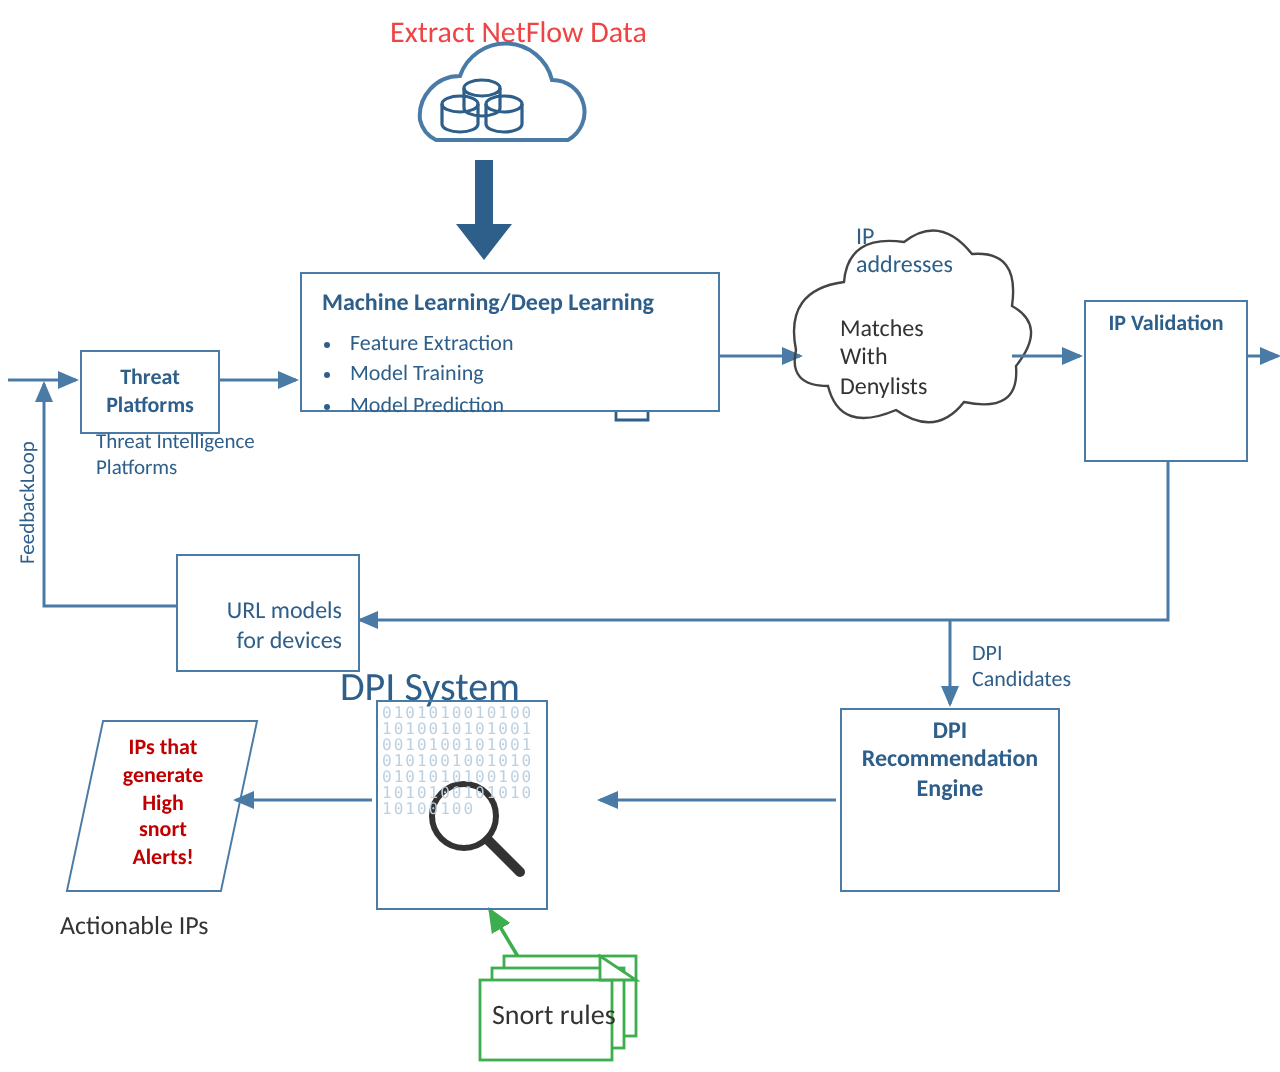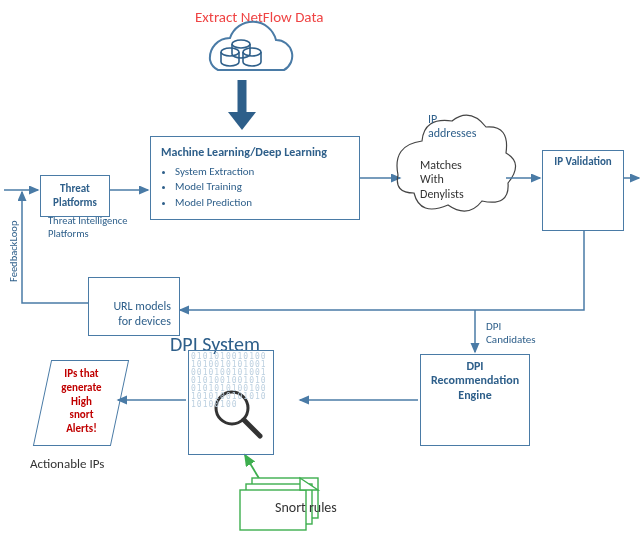--- a/index.html
+++ b/index.html
@@ -173,24 +173,24 @@
 </svg>
 
 <div class="box" style="left:40px; top:175px; width:70px; font-size:11px; font-weight:600;">
   <span style="white-space:pre-line;">Threat
 Platforms</span>
 </div>
 
 <div class="label" style="left:48px; top:215px; font-size:10.5px; white-space:pre-line;">Threat Intelligence
 Platforms</div>
 
-<div class="box" style="left:150px; top:136px; width:210px; height:84px; text-align:left; padding:8px 10px;">
+<div class="box" style="left:150px; top:136px; width:210px; height:70px; text-align:left; padding:8px 10px;">
   <div class="bold" style="font-size:12px;">Machine  Learning/Deep Learning</div>
   <ul class="bullets">
-    <li>System Extraction</li>
+    <li>Feature Extraction</li>
     <li>Model Training</li>
     <li>Model Prediction</li>
   </ul>
 </div>
 
 <div class="label" style="left:428px; top:112px; font-size:12px; white-space:pre-line;">IP
 addresses</div>
 
 <div class="label" style="left:420px; top:158px; font-size:12px; text-align:left; white-space:pre-line; color:#333;">Matches
 With
@@ -215,21 +215,21 @@
 <div class="box" style="left:420px; top:354px; width:110px; height:92px; padding-top:4px;">
   <div style="font-size:12px; font-weight:600; white-space:pre-line; line-height:1.2;">DPI
 Recommendation
 Engine</div>
 </div>
 
 <div class="dpi-box" style="left:188px; top:350px;">
   <div class="binary-bg">01010100101001010010101001001010010100101010010010100101010100100101010010101010100100</div>
 </div>
 
-<div class="label" style="left:246px; top:500px; font-size:14px; color:#333;margin-left:29px;">Snort rules</div>
+<div class="label" style="left:246px; top:500px; font-size:14px; color:#333;">Snort rules</div>
 
 <div class="parallelogram" style="left:42px; top:360px; width:78px; height:86px;">
   <span class="red" style="font-size:11px; white-space:pre-line;">IPs that
 generate
 High
 snort
 Alerts!</span>
 </div>
 
 <div class="label" style="left:30px; top:456px; font-size:13px; color:#333;">Actionable IPs</div>

